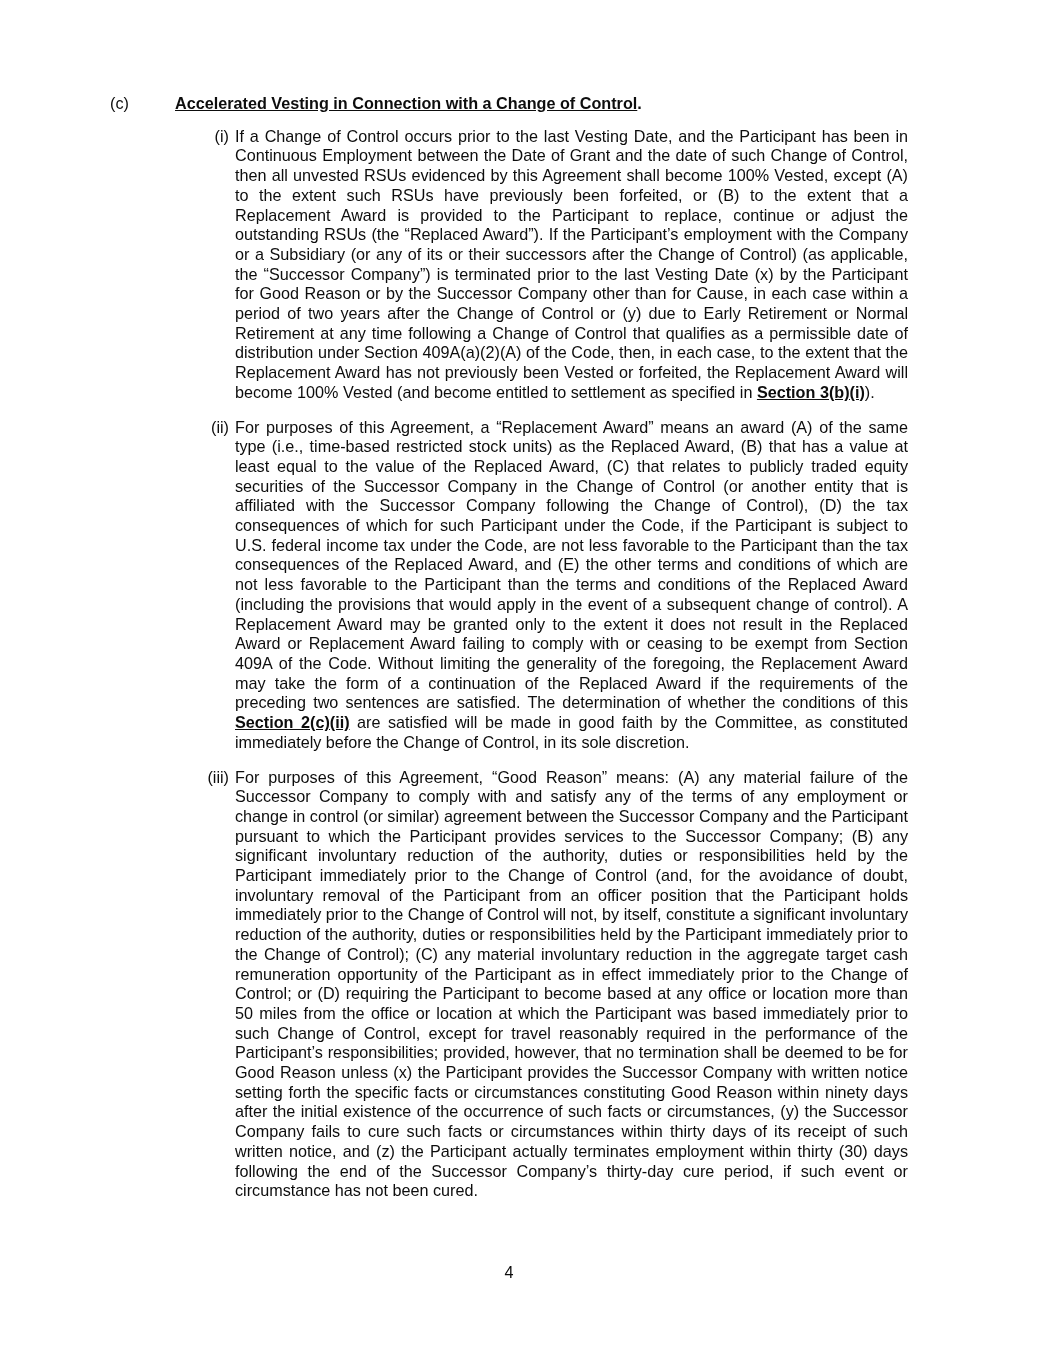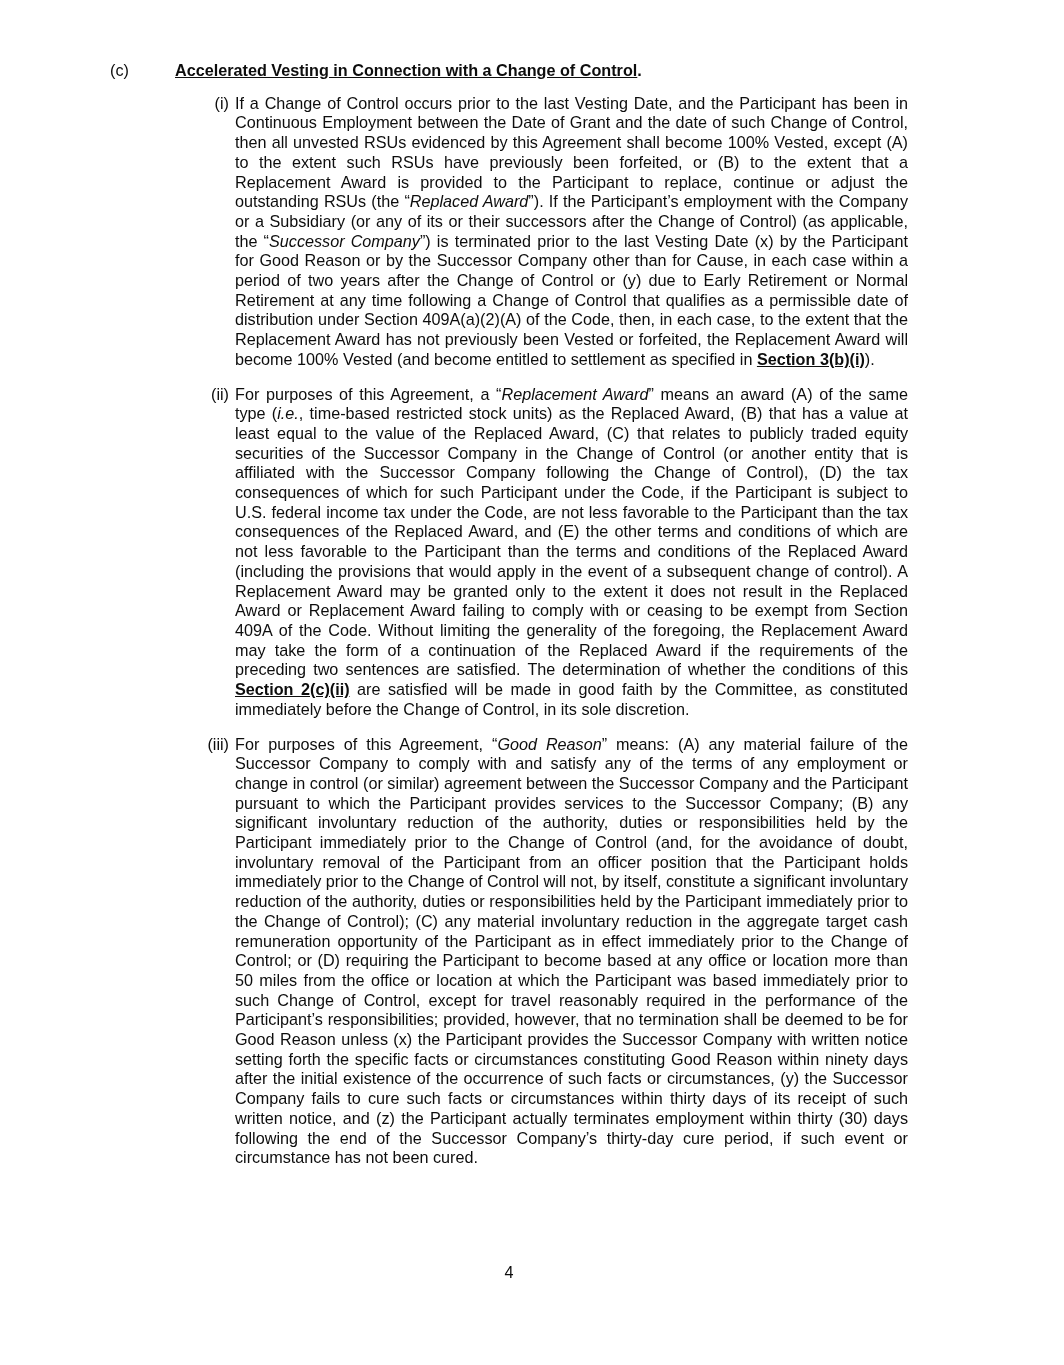--- a/index.html
+++ b/index.html
@@ -5,21 +5,21 @@
   html, body {
     margin: 0;
     padding: 0;
     background: #ffffff;
   }
   .page {
     position: relative;
     width: 1064px;
     height: 1365px;
     box-sizing: border-box;
-    padding-top: 61px;
+    padding-top: 94px;
     background: #ffffff;
     font-family: "Liberation Sans", sans-serif;
     font-size: 16.2px;
     line-height: 19.7px;
     color: #0d0d0d;
     overflow: hidden;
   }
   .heading-row {
     margin-left: 110px;
     margin-bottom: 13px;
@@ -43,21 +43,21 @@
     margin-bottom: 15px;
   }
   .item-label {
     position: absolute;
     right: 100%;
     margin-right: 6px;
     white-space: nowrap;
     text-align: right;
   }
   .run { }
-  .run.italic { font-style: italic; }
+  .run.italic { }
   .run.underline { }
   .run.bold-underline { font-weight: bold; text-decoration: underline; }
   .page-number {
     position: absolute;
     top: 1263px;
     left: 110px;
     width: 798px;
     text-align: center;
   }
 </style>

